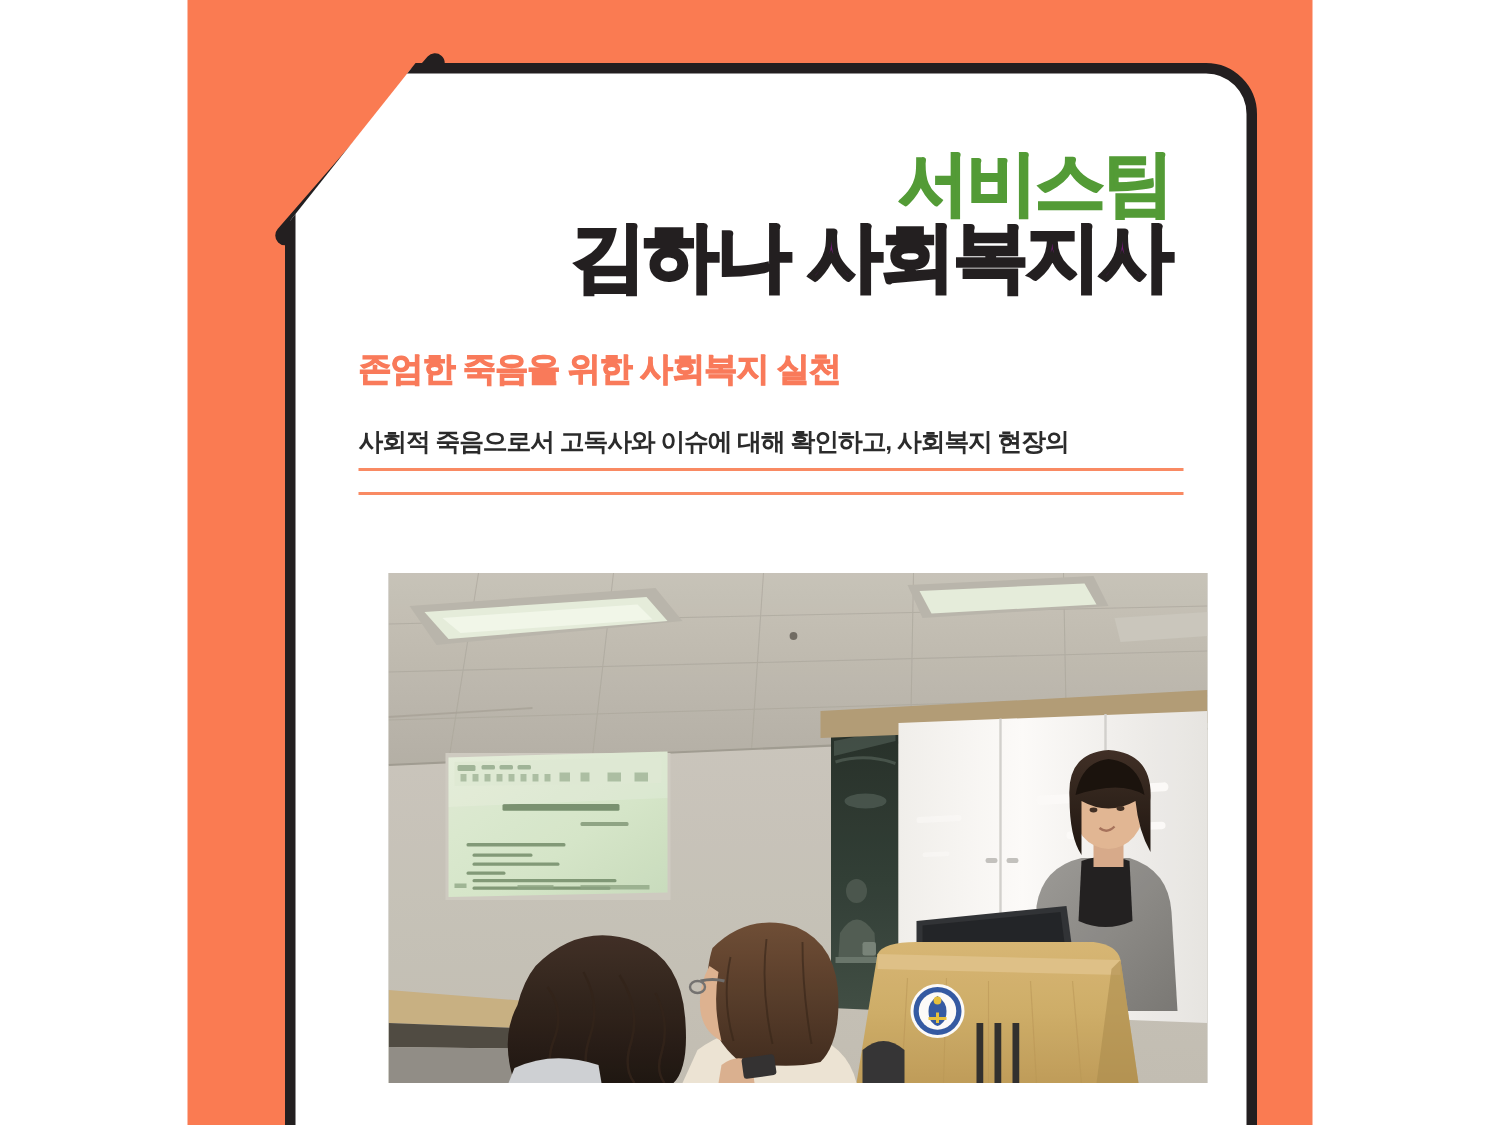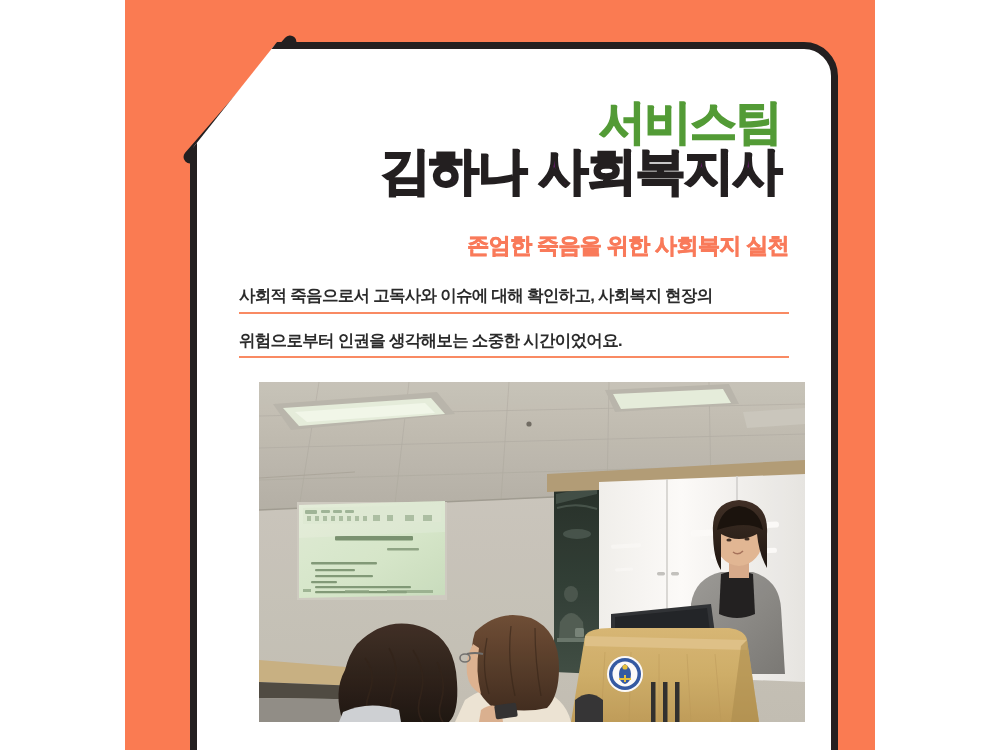--- a/index.html
+++ b/index.html
@@ -94,21 +94,21 @@
     color: #701a75;
     letter-spacing: -1.5px;
     -webkit-text-stroke: 2.2px #231f20;
     white-space: nowrap;
     margin-top: 2px;
     text-align: right;
   }
 
   .subtitle {
     margin-top: 34px;
-    text-align: right;
+    text-align: left;
     font-size: 22px;
     font-weight: 900;
     color: #f97a5a;
     letter-spacing: -0.6px;
     -webkit-text-stroke: 0.7px #f97a5a;
   }
 
   .body-block { margin-top: 22px; }
 
   .body-line {
@@ -161,21 +161,20 @@
     <div class="headline">
       <div class="team-name">서비스팀</div>
       <div class="person-title">김하나 사회복지사</div>
     </div>
 
     <div class="subtitle">존엄한 죽음을 위한 사회복지 실천</div>
 
     <div class="body-block">
       <div class="body-line">사회적 죽음으로서 고독사와 이슈에 대해 확인하고, 사회복지 현장의</div>
       <div class="rule"></div>
-      <div class="body-line">위험으로부터 인권을 생각해보는 소중한 시간이었어요.</div>
       <div class="rule"></div>
     </div>
 
   </div>
 
   <div class="photo-wrap">
     <div class="photo">
       <svg viewBox="0 0 546 340" preserveAspectRatio="xMidYMid slice">
         <defs>
           <linearGradient id="ceil" x1="0" y1="0" x2="0" y2="1">

